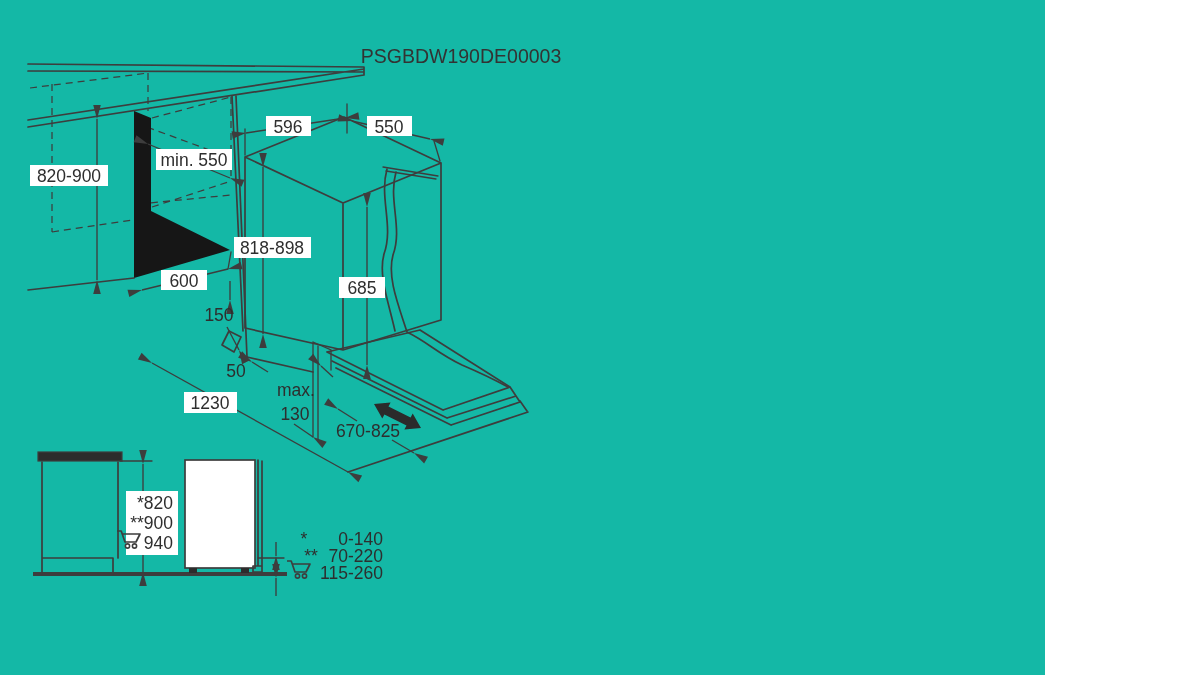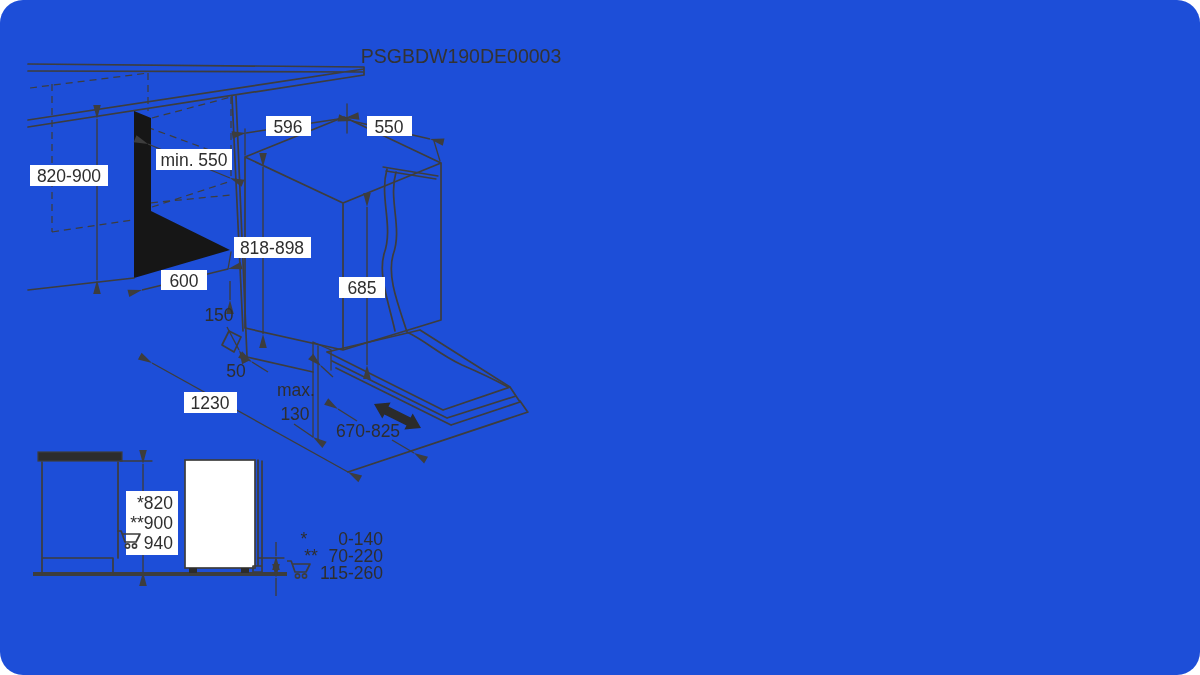--- a/index.html
+++ b/index.html
@@ -1,17 +1,17 @@
 <!DOCTYPE html>
 <html><head>
 <meta charset="utf-8">
 <style>
   html,body{margin:0;padding:0;background:#ffffff;}
-  .page{width:1200px;height:675px;background:#1d4ed8;position:relative;overflow:hidden;
-        font-family:"Liberation Sans", sans-serif;border-radius:23px;}
+  .page{width:1045px;height:675px;background:#14b8a6;position:relative;overflow:hidden;
+        font-family:"Liberation Sans", sans-serif;}
   svg{display:block}
   .ln{stroke:#3d3d3d;stroke-width:1.7;fill:none;stroke-linecap:round;stroke-linejoin:round;}
   .lnthin{stroke:#3d3d3d;stroke-width:1.3;fill:none;stroke-linecap:round;}
   .dash{stroke:#3d3d3d;stroke-width:1.25;fill:none;stroke-dasharray:7 5;stroke-linecap:butt;}
   .dim{stroke:#3d3d3d;stroke-width:1.35;fill:none;}
   .mask{fill:#ffffff;stroke:none;}
   .dimtxt{font-family:"Liberation Sans", sans-serif;font-size:17.5px;fill:#2e2e2e;}
   .mid{text-anchor:middle;}
   .enda{text-anchor:end;}
   .title{font-family:"Liberation Sans", sans-serif;font-size:19.5px;fill:#333333;text-anchor:middle;}

